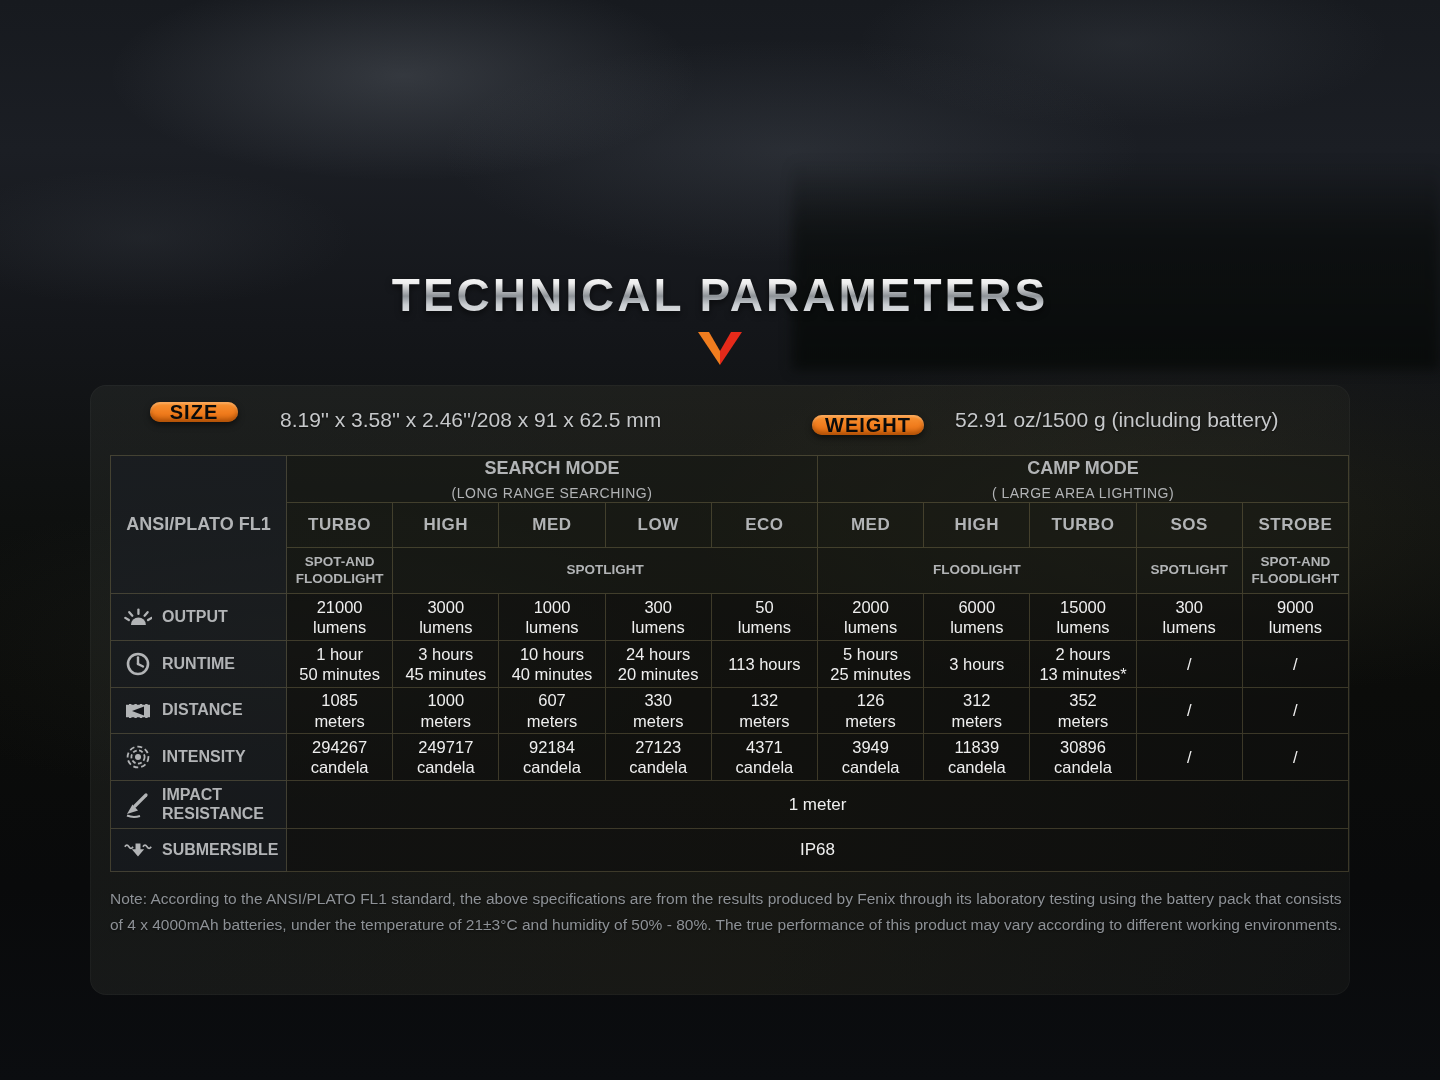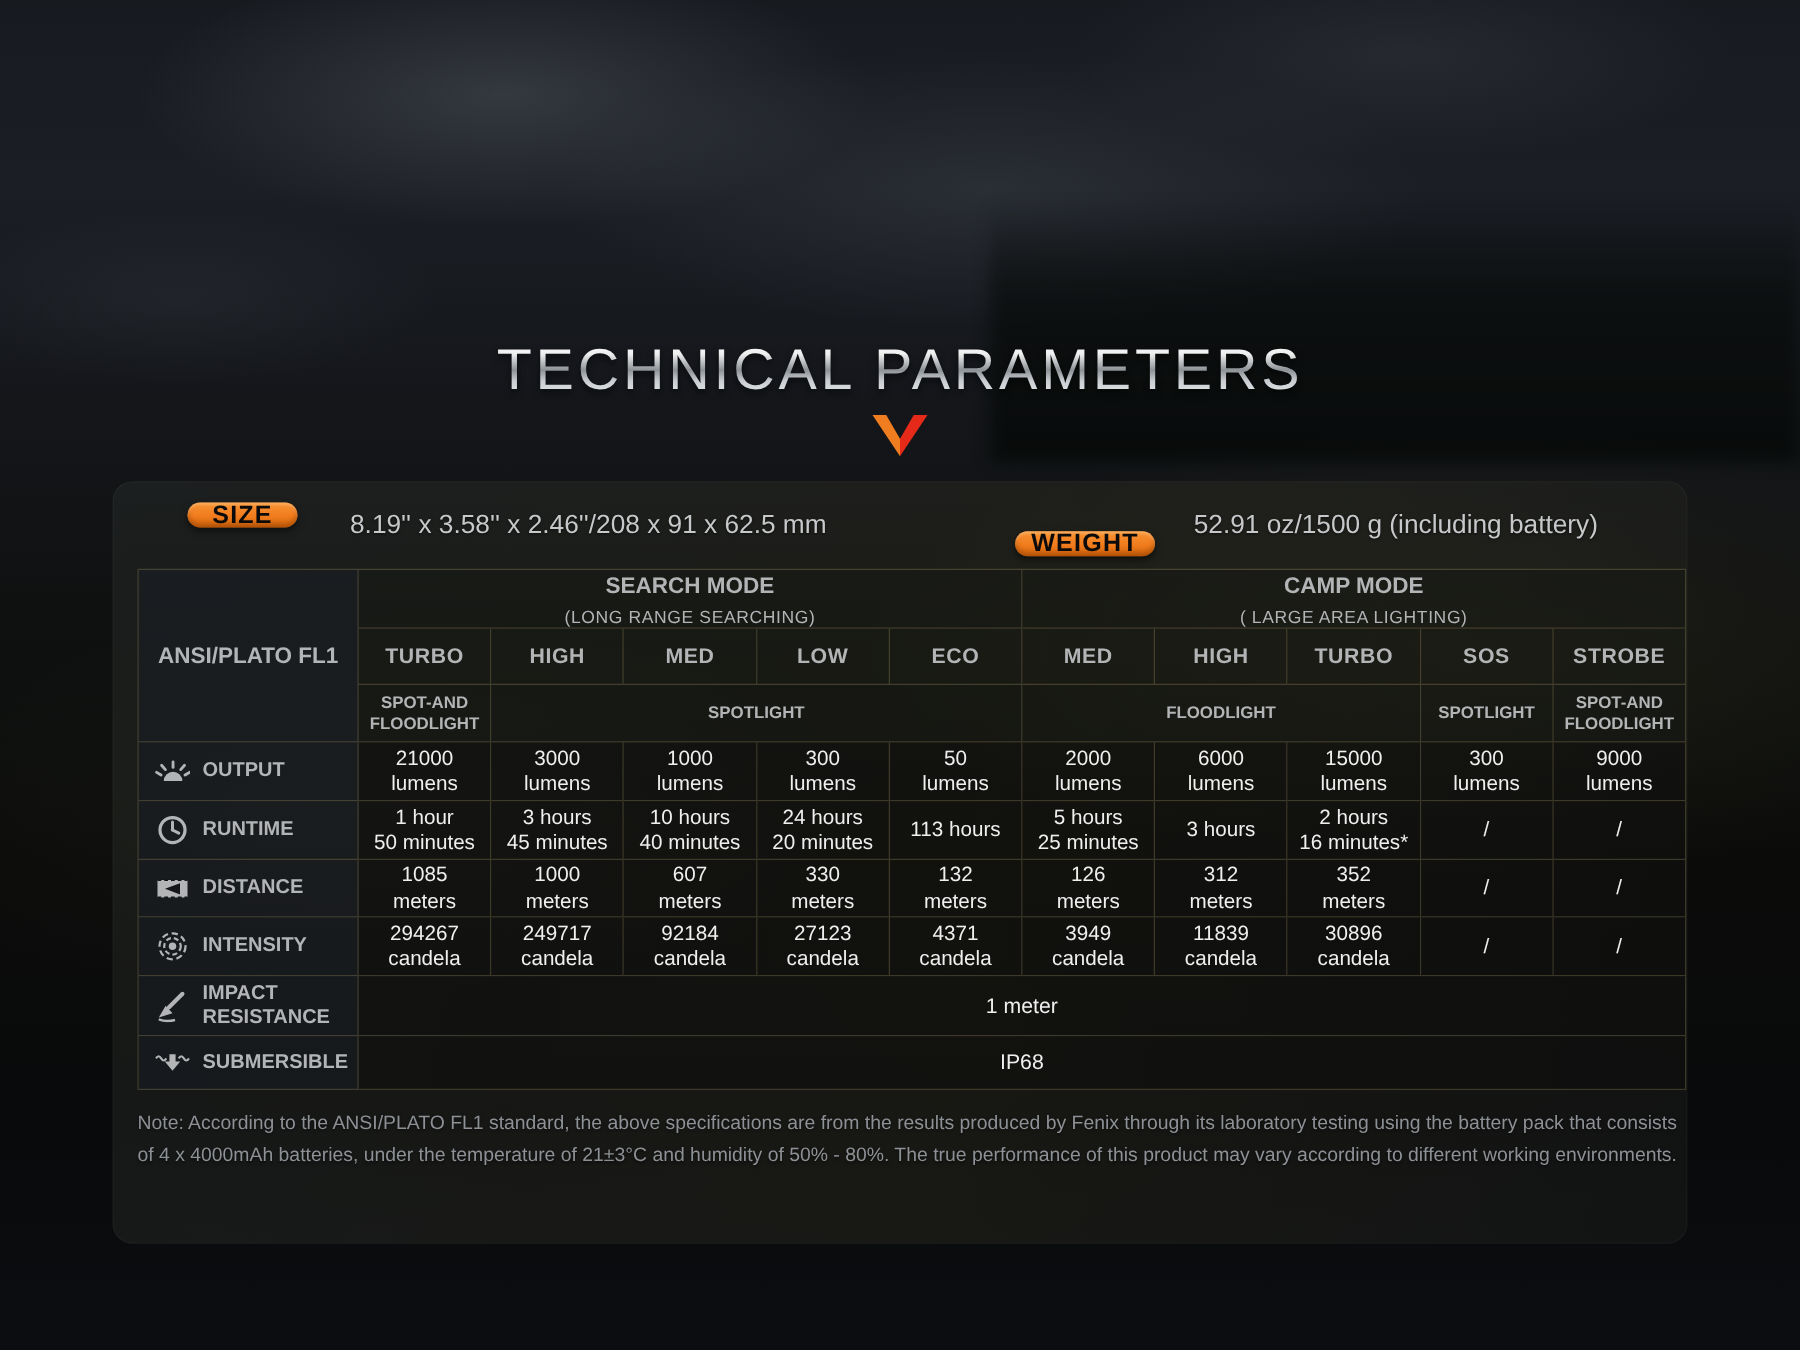--- a/index.html
+++ b/index.html
@@ -14,40 +14,40 @@
       radial-gradient(ellipse 700px 260px at 82% 48%, rgba(86,80,48,0.20), transparent 70%),
       radial-gradient(ellipse 600px 220px at 20% 60%, rgba(70,72,62,0.12), transparent 70%),
       linear-gradient(180deg,#171a1f 0%,#1b1e24 14%,#14161a 30%,#0e100f 48%,#0b0c0a 64%,#090a0b 82%,#0b0d10 100%);
   }
   
   .treeline{position:absolute;left:55%;top:160px;width:45%;height:210px;
     background:linear-gradient(180deg, rgba(6,9,7,0) 0%, rgba(6,9,7,0.55) 35%, rgba(6,9,7,0.75) 100%);
     filter:blur(6px);}
   .title{
     position:absolute;left:0;top:268px;width:100%;text-align:center;
-    font-size:46px;font-weight:normal;letter-spacing:3px;
+    font-size:46px;font-weight:bold;letter-spacing:3px;
     background:linear-gradient(180deg,#ffffff 0%,#efefef 28%,#8d9297 52%,#c9cdd1 68%,#f4f4f4 100%);
     -webkit-background-clip:text;background-clip:text;color:transparent;
     filter:drop-shadow(0 3px 3px rgba(0,0,0,0.55));
   }
   .chevron{position:absolute;left:696px;top:332px;}
   .panel{
     position:absolute;left:90px;top:385px;width:1260px;height:610px;border-radius:16px;
     background:linear-gradient(100deg, rgba(52,56,52,0.30) 0%, rgba(64,62,42,0.26) 55%, rgba(36,38,34,0.30) 100%);
     box-shadow:0 0 0 1px rgba(255,255,255,0.03) inset;
   }
   .pill{
     position:absolute;height:20px;border-radius:18px;
     background:linear-gradient(180deg,#f99434 0%,#f07c1d 55%,#d9690f 100%);
     box-shadow:0 3px 6px rgba(0,0,0,0.5), inset 0 -3px 4px rgba(140,60,0,0.55), inset 0 2px 2px rgba(255,200,140,0.5);
     display:flex;align-items:center;justify-content:center;
     color:#0b0b0b;font-weight:bold;font-size:20px;letter-spacing:1px;white-space:nowrap;
   }
   .pill.size{left:150px;top:402px;width:88px;}
-  .pill.weight{left:812px;top:425px;width:112px;}
+  .pill.weight{left:812px;top:415px;width:112px;}
   .dimtext{position:absolute;top:408px;color:#c6c8ca;font-size:21px;white-space:nowrap;text-shadow:0 1px 2px rgba(0,0,0,0.6);}
   .dimtext.size{left:260px;margin-left:20px;}
   .dimtext.weight{left:955px;}
 
   .grid{
     position:absolute;left:110px;top:455px;width:1238px;
     display:grid;
     grid-template-columns:176px repeat(10,1fr);
     grid-template-rows:47px 45px 46px 47px 47px 46px 47px 48px 43px;
     border-top:1px solid rgba(165,152,104,0.30);
@@ -209,21 +209,21 @@
 45 minutes</div>
     <div class="cell value-cell">10 hours
 40 minutes</div>
     <div class="cell value-cell">24 hours
 20 minutes</div>
     <div class="cell value-cell">113 hours</div>
     <div class="cell value-cell">5 hours
 25 minutes</div>
     <div class="cell value-cell">3 hours</div>
     <div class="cell value-cell">2 hours
-16 minutes*</div>
+13 minutes*</div>
     <div class="cell value-cell">/</div>
     <div class="cell value-cell">/</div>
     <div class="cell label-cell"><svg class="icon">
         <use href="#distance-icon"></use>
       </svg><span>DISTANCE</span></div>
     <div class="cell value-cell">1085
 meters</div>
     <div class="cell value-cell">1000
 meters</div>
     <div class="cell value-cell">607

